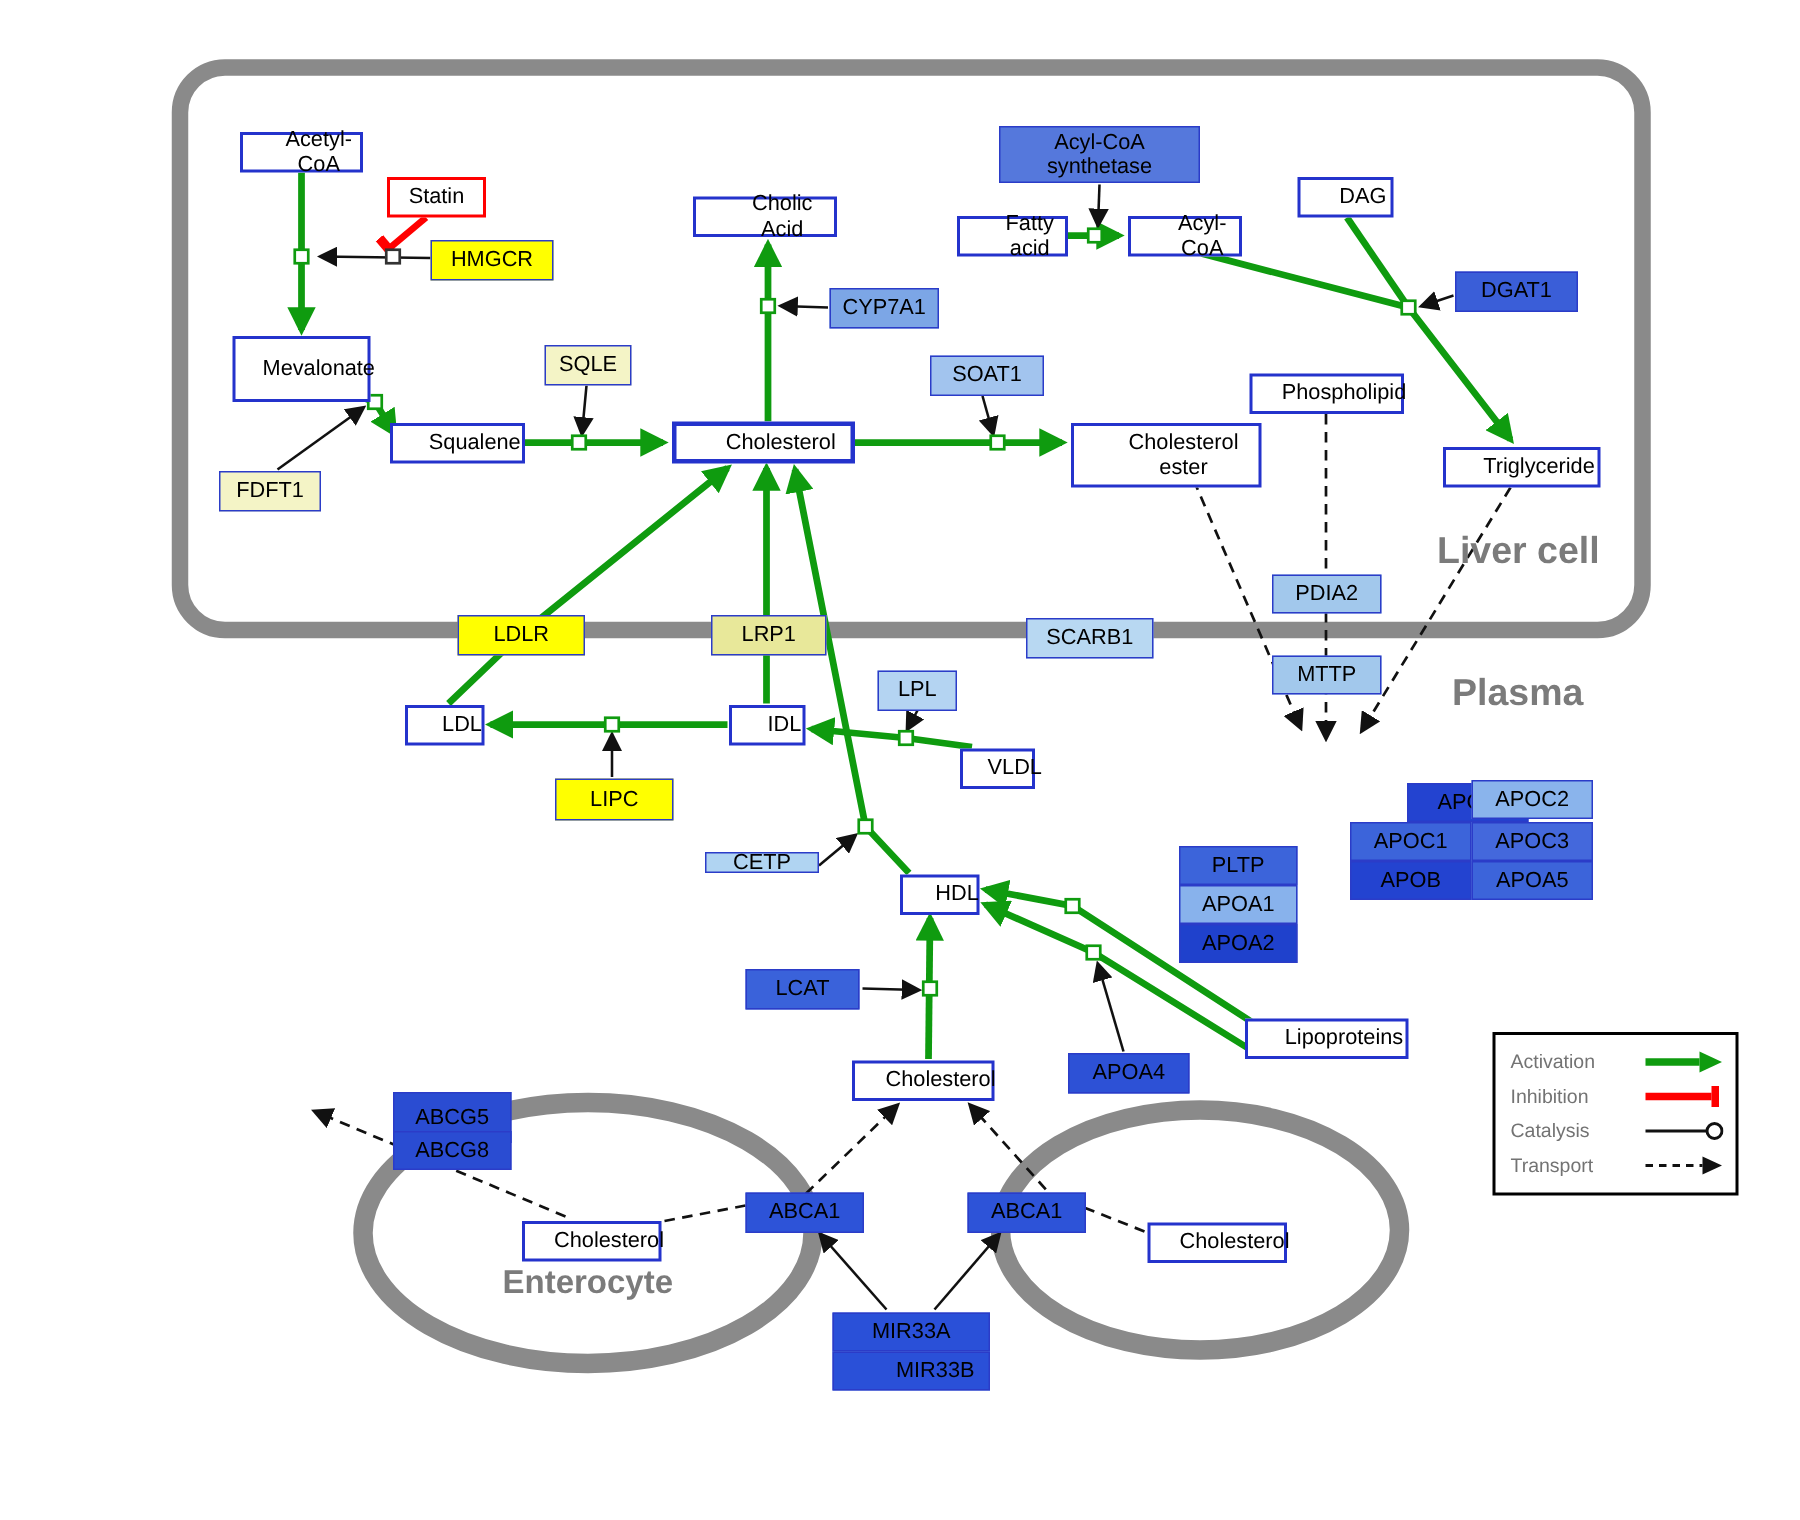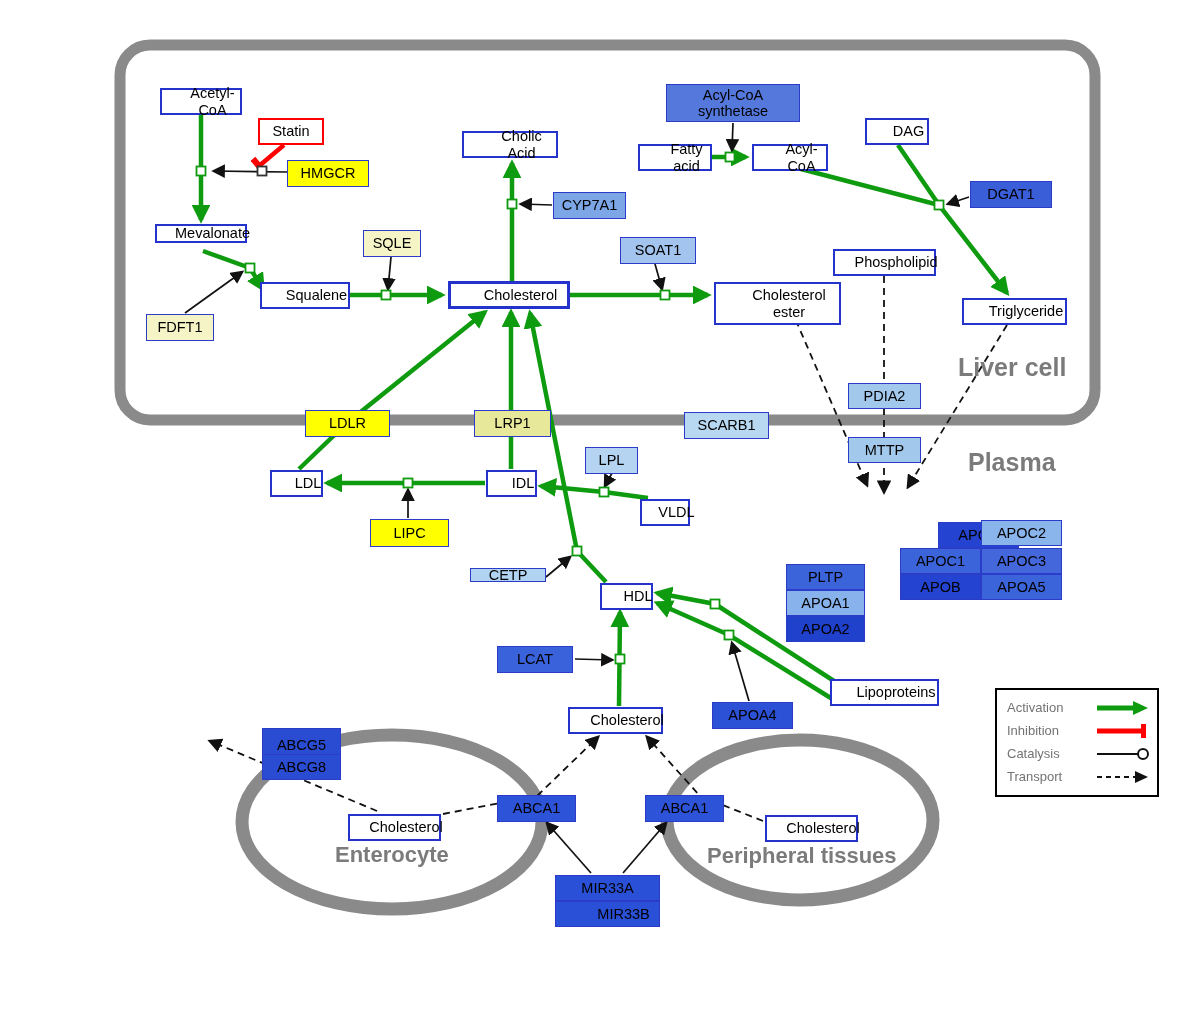--- a/index.html
+++ b/index.html
@@ -109,21 +109,21 @@
         <rect x="710.5" y="599.5" width="9" height="9" class="rx-square"></rect>
         <rect x="724.5" y="630.5" width="9" height="9" class="rx-square"></rect>
         <rect x="257.5" y="166.5" width="9" height="9" class="rx-square anchor"></rect>
       </g>
   </svg>
 
   <div id="nodes-layer">
       <div class="node metabolite" style="left: 160px; top: 88px; width: 82px; height: 27px;">Acetyl-CoA</div>
       <div class="node drug" style="left: 258px; top: 118px; width: 66px; height: 27px;">Statin</div>
       <div class="node gene" style="left: 287px; top: 160px; width: 82px; height: 27px; background: rgb(255, 255, 0);">HMGCR</div>
-      <div class="node metabolite" style="left: 155px; top: 224px; width: 92px; height: 19px;">Mevalonate</div>
+      <div class="node metabolite" style="left: 155px; top: 224px; width: 92px; height: 44px;">Mevalonate</div>
       <div class="node gene" style="left: 146px; top: 314px; width: 68px; height: 27px; background: rgb(244, 244, 198);">FDFT1</div>
       <div class="node metabolite" style="left: 260px; top: 282px; width: 90px; height: 27px;">Squalene</div>
       <div class="node gene" style="left: 363px; top: 230px; width: 58px; height: 27px; background: rgb(244, 244, 198);">SQLE</div>
       <div class="node metabolite" style="left: 448px; top: 281px; width: 122px; height: 28px; border-width: 3px;">Cholesterol</div>
       <div class="node metabolite" style="left: 462px; top: 131px; width: 96px; height: 27px;">Cholic Acid</div>
       <div class="node gene" style="left: 553px; top: 192px; width: 73px; height: 27px; background: rgb(124, 166, 230);">CYP7A1</div>
       <div class="node gene" style="left: 620px; top: 237px; width: 76px; height: 27px; background: rgb(162, 196, 238);">SOAT1</div>
       <div class="node gene" style="left: 666px; top: 84px; width: 134px; height: 38px; background: rgb(85, 120, 220);">Acyl-CoA
 synthetase</div>
       <div class="node metabolite" style="left: 638px; top: 144px; width: 74px; height: 27px;">Fatty acid</div>
@@ -164,21 +164,20 @@
       <div class="node gene" style="left: 497px; top: 795px; width: 79px; height: 27px; background: rgb(45, 83, 216);">ABCA1</div>
       <div class="node gene" style="left: 645px; top: 795px; width: 79px; height: 27px; background: rgb(45, 83, 216);">ABCA1</div>
       <div class="node metabolite" style="left: 765px; top: 815px; width: 93px; height: 27px;">Cholesterol</div>
       <div class="node gene" style="left: 555px; top: 875px; width: 105px; height: 26px; background: rgb(42, 80, 216);">MIR33A</div>
       <div class="node gene" style="left: 555px; top: 901px; width: 105px; height: 26px; background: rgb(42, 80, 216); padding-left: 32px;">MIR33B</div>
     </div>
 
   <div class="region-label" style="left:958px;top:353px;font-size:25px;">Liver cell</div>
   <div class="region-label" style="left:968px;top:448px;font-size:25px;">Plasma</div>
   <div class="region-label" style="left:335px;top:842px;font-size:22px;">Enterocyte</div>
-  <div class="region-label" style="left:707px;top:843px;font-size:22px;">Peripheral tissues</div>
 
   <div id="legend">
     <div class="legend-row">
       <span class="lab">Activation</span>
       <svg width="54" height="16">
         <line x1="2" y1="8" x2="38" y2="8" stroke="#0f9b0f" stroke-width="5"></line>
         <polygon points="38,1 53,8 38,15" fill="#0f9b0f"></polygon>
       </svg>
     </div>
     <div class="legend-row">

